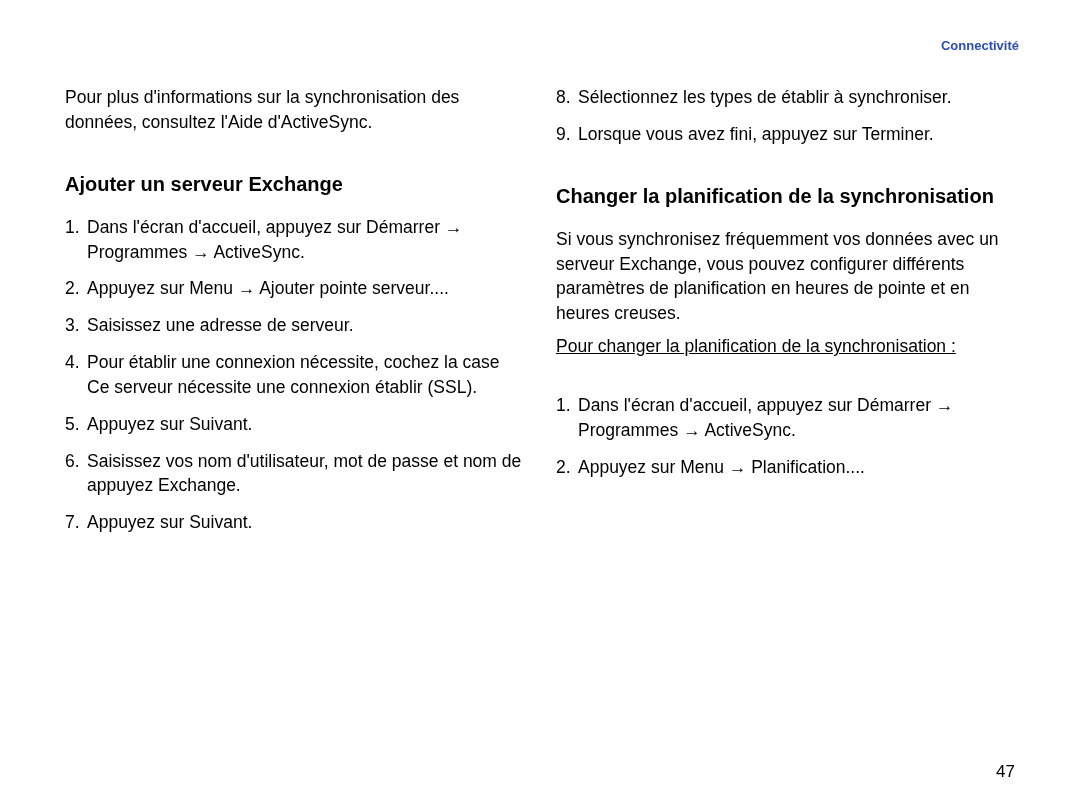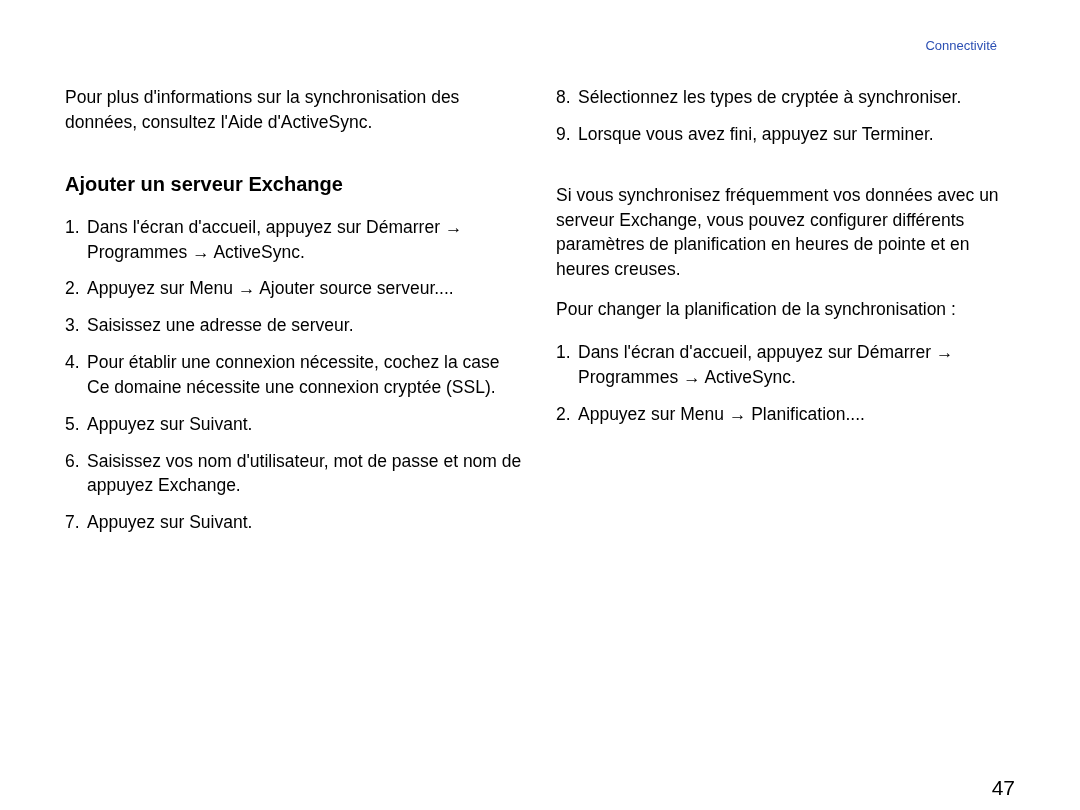--- a/index.html
+++ b/index.html
@@ -8,23 +8,23 @@
       height: 810px;
       background: #ffffff;
       font-family: Verdana, Geneva, sans-serif;
       color: #000000;
       position: relative;
       padding: 35px 65px 20px 65px;
     }
     .header-label {
       position: absolute;
       top: 38px;
-      right: 83px;
+      right: 61px;
       font-size: 13px;
-      font-weight: normal;
+      font-weight: bold;
       color: #2b4fb3;
     }
     .content {
       display: flex;
       gap: 32px;
       margin-top: 50px;
     }
     .column {
       flex: 1;
       font-size: 17.5px;
@@ -44,27 +44,27 @@
       margin-bottom: 12px;
     }
     .list-num {
       min-width: 22px;
       flex-shrink: 0;
     }
     .list-text {
       flex: 1;
     }
     .body-para {
-      margin-bottom: 15px;
+      margin-bottom: 8px;
     }
     .page-num {
       position: absolute;
-      bottom: 10px;
+      bottom: 28px;
       right: 65px;
-      font-size: 21px;
+      font-size: 17px;
     }
     b { font-weight: normal; }
   </style>
 </head>
 <body>
 
 <div class="header-label">Connectivité</div>
 
 <div class="content">
 
@@ -72,57 +72,58 @@
     <p class="intro-para">Pour plus d'informations sur la synchronisation des données, consultez l'Aide d'ActiveSync.</p>
 
     <h2>Ajouter un serveur Exchange</h2>
 
     <div class="list-item">
       <span class="list-num">1.</span>
       <span class="list-text"><span>Dans l'écran d'accueil, appuyez sur </span><b>Démarrer → Programmes → ActiveSync</b><span>.</span></span>
     </div>
     <div class="list-item">
       <span class="list-num">2.</span>
-      <span class="list-text"><span>Appuyez sur </span><b>Menu → Ajouter source serveur...</b><span>.</span></span>
+      <span class="list-text"><span>Appuyez sur </span><b>Menu → Ajouter pointe serveur...</b><span>.</span></span>
     </div>
     <div class="list-item">
       <span class="list-num">3.</span>
       <span class="list-text"><span>Saisissez une adresse de serveur.</span><b></b><span></span></span>
     </div>
     <div class="list-item">
       <span class="list-num">4.</span>
-      <span class="list-text"><span>Pour établir une connexion nécessite, cochez la case </span><b>Ce domaine nécessite une connexion cryptée (SSL)</b><span>.</span></span>
+      <span class="list-text"><span>Pour établir une connexion nécessite, cochez la case </span><b>Ce serveur nécessite une connexion établir (SSL)</b><span>.</span></span>
     </div>
     <div class="list-item">
       <span class="list-num">5.</span>
       <span class="list-text"><span>Appuyez sur </span><b>Suivant</b><span>.</span></span>
     </div>
     <div class="list-item">
       <span class="list-num">6.</span>
       <span class="list-text"><span>Saisissez vos nom d'utilisateur, mot de passe et nom de appuyez Exchange.</span><b></b><span></span></span>
     </div>
     <div class="list-item">
       <span class="list-num">7.</span>
       <span class="list-text"><span>Appuyez sur </span><b>Suivant</b><span>.</span></span>
     </div>
   </div>
 
   <div class="column">
     <div class="list-item">
       <span class="list-num">8.</span>
-      <span class="list-text"><span>Sélectionnez les types de cryptée à synchroniser.</span><b></b><span></span></span>
+      <span class="list-text"><span>Sélectionnez les types de établir à synchroniser.</span><b></b><span></span></span>
     </div>
     <div class="list-item" style="margin-bottom:36px;">
       <span class="list-num">9.</span>
       <span class="list-text"><span>Lorsque vous avez fini, appuyez sur </span><b>Terminer</b><span>.</span></span>
     </div>
 
+    <h2>Changer la planification de la synchronisation</h2>
 
     <p class="body-para">Si vous synchronisez fréquemment vos données avec un serveur Exchange, vous pouvez configurer différents paramètres de planification en heures de pointe et en heures creuses.</p>
-    <p class="body-para" style="margin-bottom:18px;">Pour changer la planification de la synchronisation :</p>
+    <p class="body-para" style="margin-bottom:34px;text-decoration:underline;">Pour changer la planification de la synchronisation :</p>
 
     <div class="list-item">
       <span class="list-num">1.</span>
       <span class="list-text"><span>Dans l'écran d'accueil, appuyez sur </span><b>Démarrer → Programmes → ActiveSync</b><span>.</span></span>
     </div>
     <div class="list-item">
       <span class="list-num">2.</span>
       <span class="list-text"><span>Appuyez sur </span><b>Menu → Planification...</b><span>.</span></span>
     </div>
   </div>

